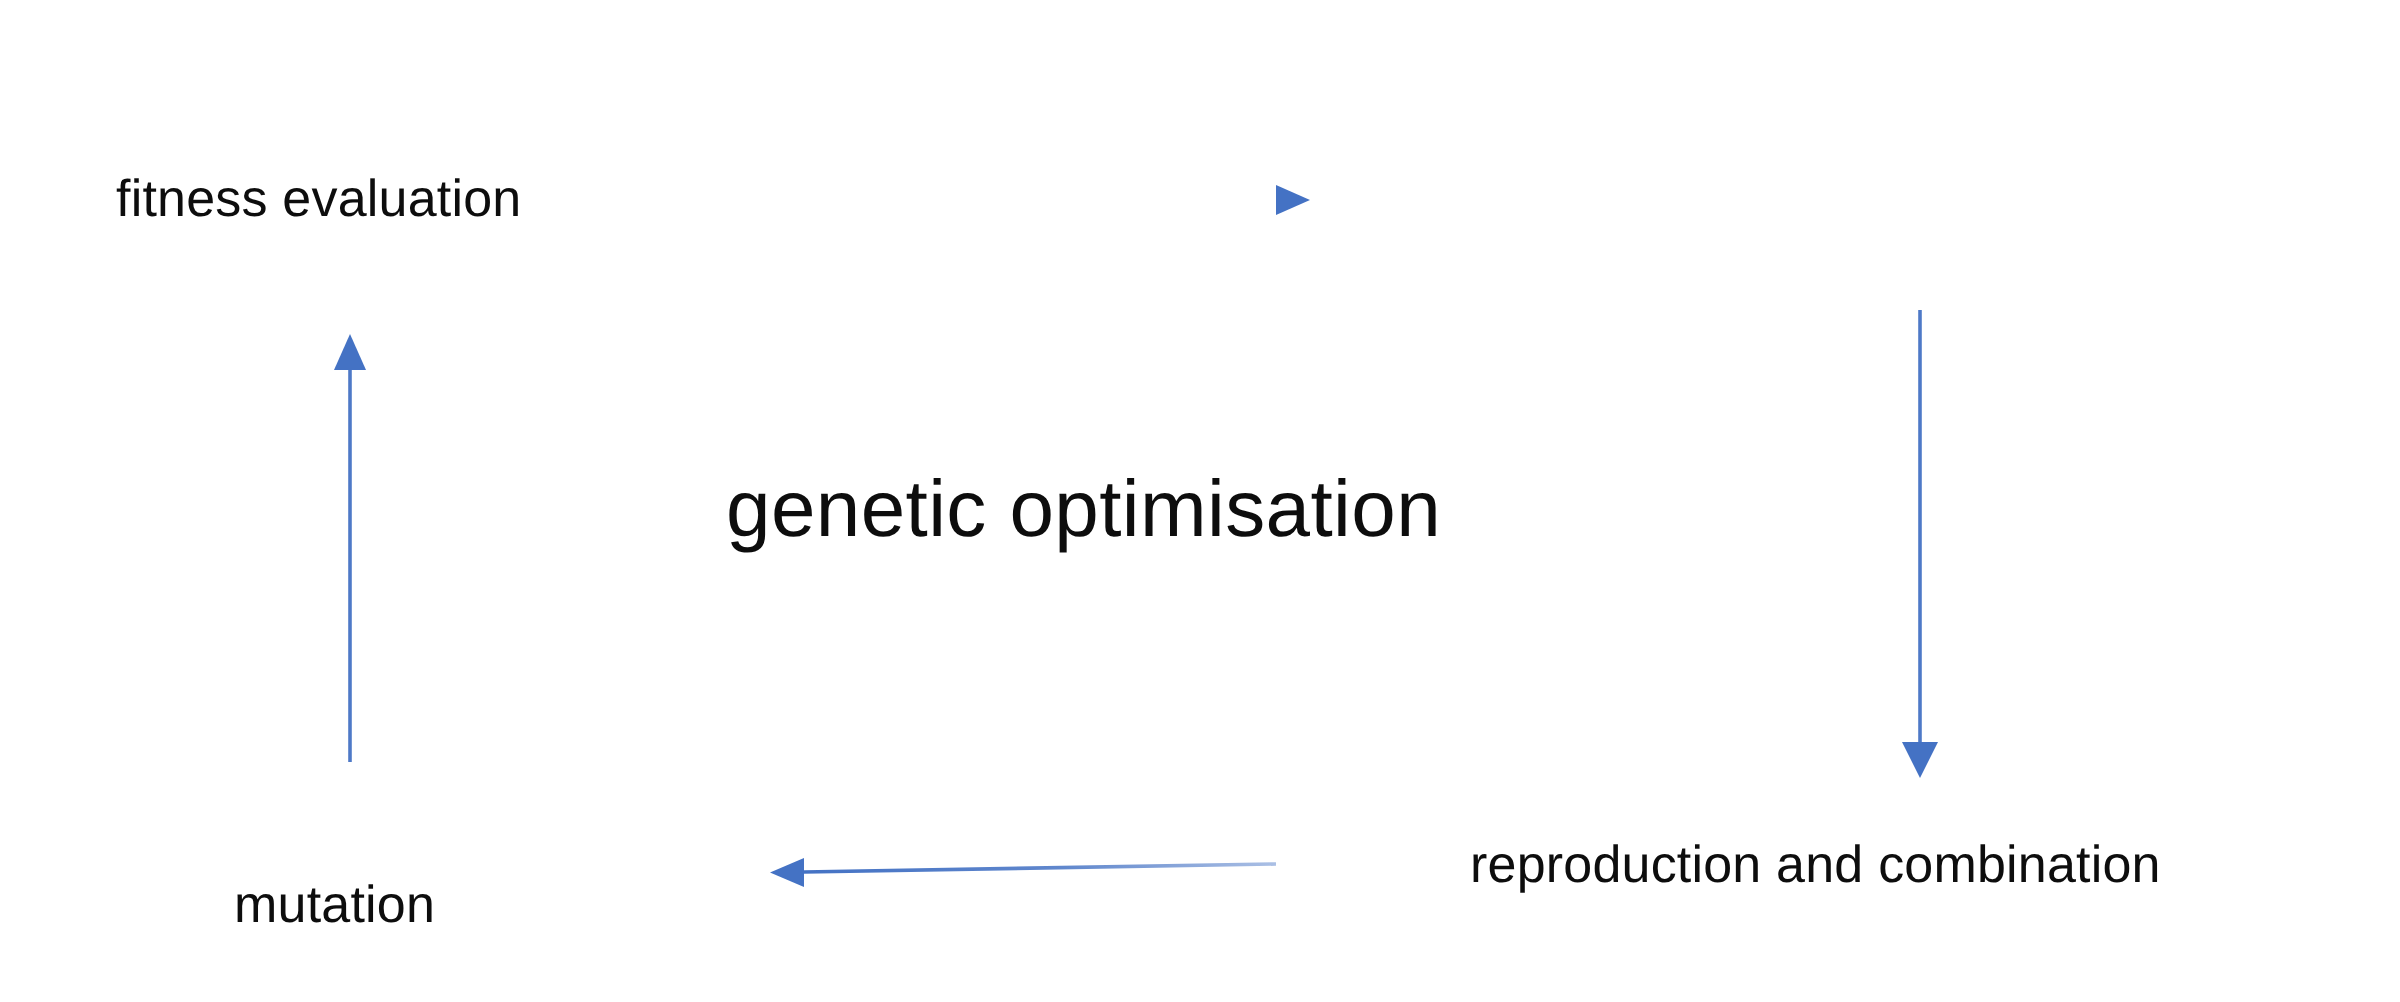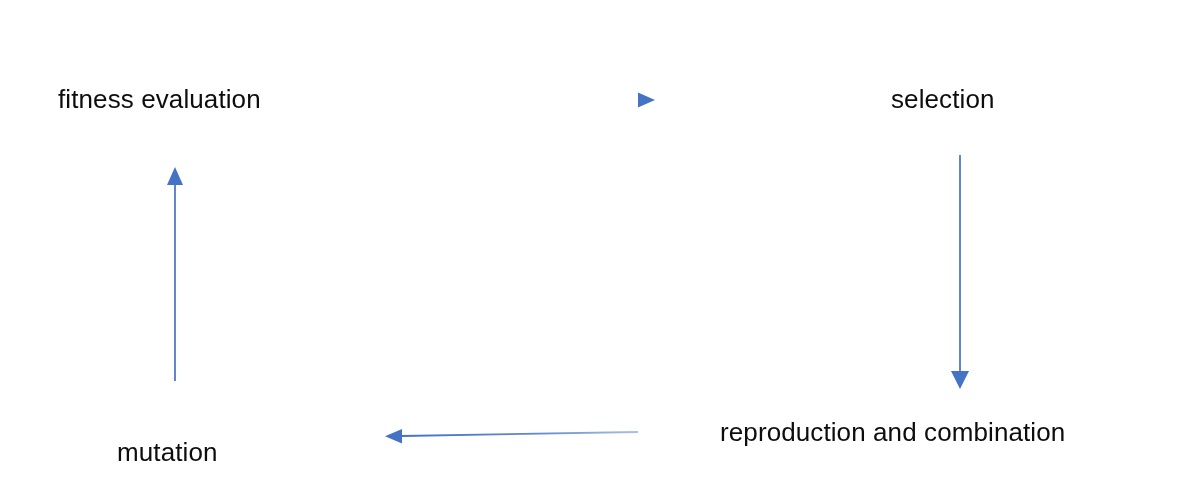--- a/index.html
+++ b/index.html
@@ -24,21 +24,21 @@
     color: #0d0d0d;
     font-size: 26px;
     line-height: 1.15;
     white-space: nowrap;
     font-weight: 400;
     letter-spacing: 0.1px;
   }
   #label-fitness  { left: 58px;  top: 85px; }
   #label-selection{ left: 891px; top: 85px; }
   #label-mutation { left: 117px; top: 418px; margin-top: 20px; }
-  #label-repro    { left: 720px; top: 418px; }
+  #label-repro    { left: 735px; top: 418px; }
 
   #center-title {
     position: absolute;
     left: 363px;
     top: 232px;
     color: #0d0d0d;
     font-size: 40px;
     line-height: 1.15;
     white-space: nowrap;
     font-weight: 400;
@@ -89,20 +89,20 @@
 
     <g>
       <line x1="175" y1="381" x2="175" y2="184" stroke="#4472c4" stroke-width="1.8" stroke-opacity="0.95"></line>
       <polygon points="167,185 183,185 175,167" fill="#4472c4"></polygon>
     </g>
 
   </svg>
 
   <div class="node-label" id="label-fitness">fitness evaluation</div>
 
-  <div class="node-label" id="label-selection">selection</div>
 
   <div class="node-label" id="label-repro">reproduction and combination</div>
 
   <div class="node-label" id="label-mutation">mutation</div>
 
+  <div id="center-title">genetic optimisation</div>
 
 </div>
 
 </body></html>

